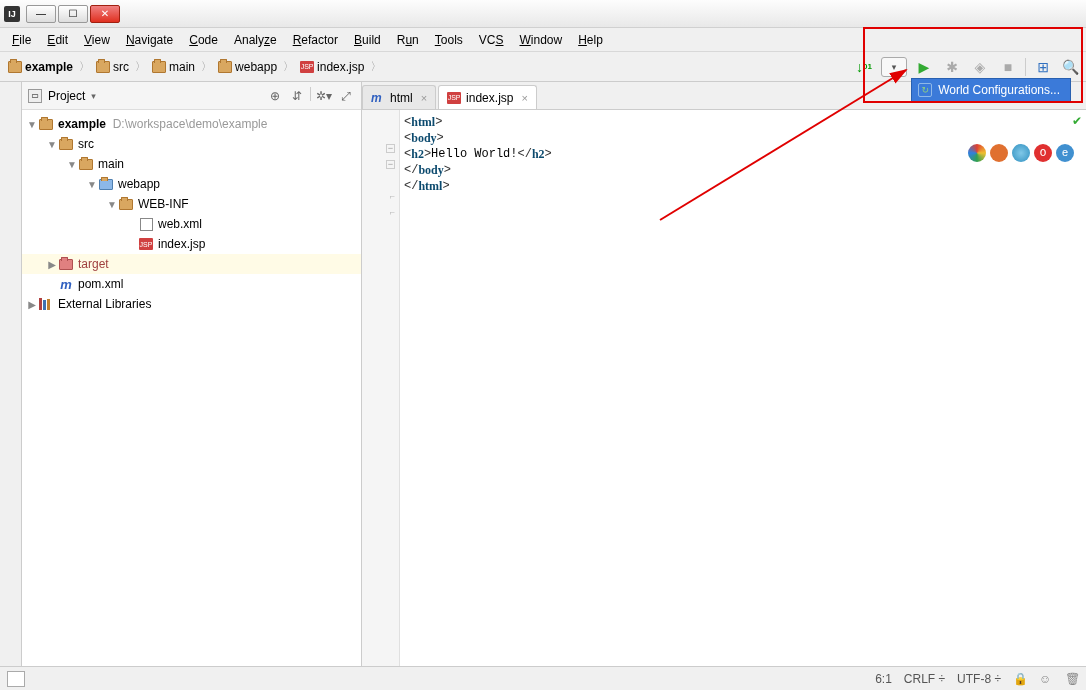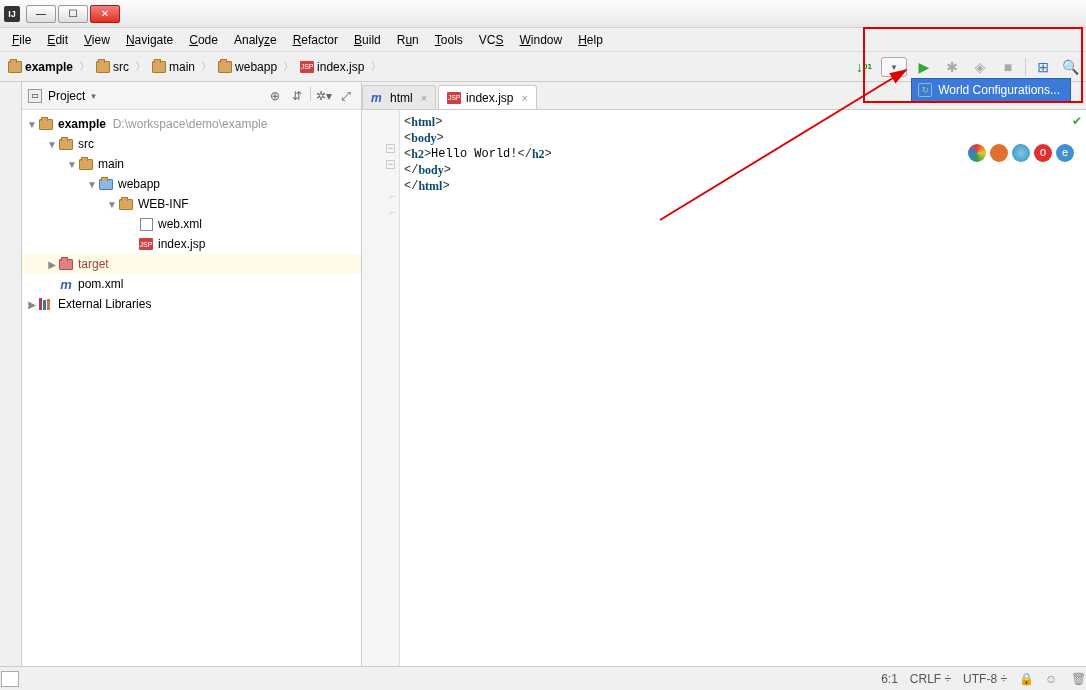--- a/index.html
+++ b/index.html
@@ -89,21 +89,21 @@
 .line { height:16px; display:flex; align-items:center;}
 .tag { color:#0c4a6e; font-weight:bold;font-family:Liberation Serif, serif;}
 .ang { color:#333; }
 .txt { color:#000; }
 .browser-icons { position:absolute; top:34px; right:12px; display:flex; gap:4px;}
 .browser-icons .bi { width:18px; height:18px; border-radius:50%; display:flex;align-items:center;justify-content:center;font-size:11px;}
 .check-mark { position:absolute; top:4px; right:4px; color:#3a3; font-size:12px; z-index:5;}
 .caret-line { position:absolute; left:0; right:0; top: calc(30px + 96px); height:16px; background:#fffbe6; z-index:-1;}
 
 
-.statusbar { position:absolute; bottom:0; left:0; right:0; height:24px; background:#f0f0f0; border-top:1px solid #ccc; display:flex; align-items:center; padding:0 1px; gap:14px;}
+.statusbar { position:absolute; bottom:0; left:0; right:0; height:24px; background:#f0f0f0; border-top:1px solid #ccc; display:flex; align-items:center; padding:0 7px; gap:14px;}
 .statusbar .sb-left{ width:18px; height:16px; border:1px solid #aaa; background:#fff;}
 .statusbar .sb-right { margin-left:auto; display:flex; align-items:center; gap:12px; color:#555;}
 .sb-icon{width:14px;height:14px;color:#888;}
 </style>
 </head>
 <body>
 
 <div class="titlebar">
   <div class="app-icon">IJ</div>
   <div class="window-ctrls">

